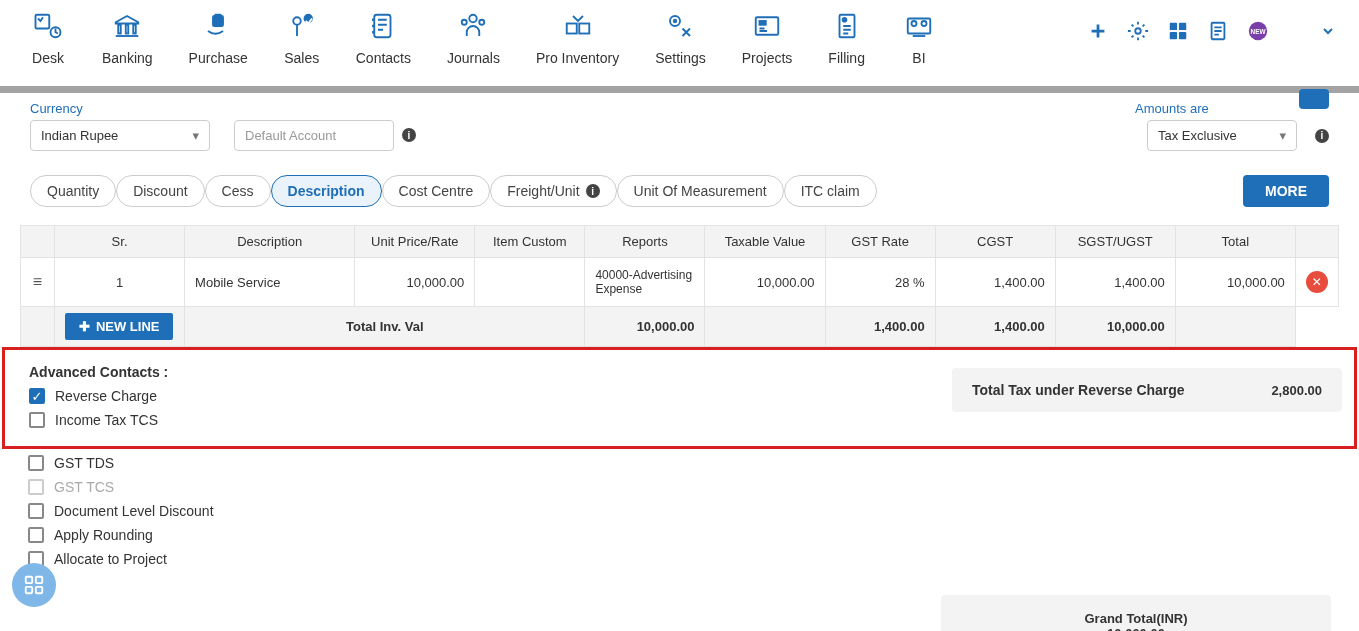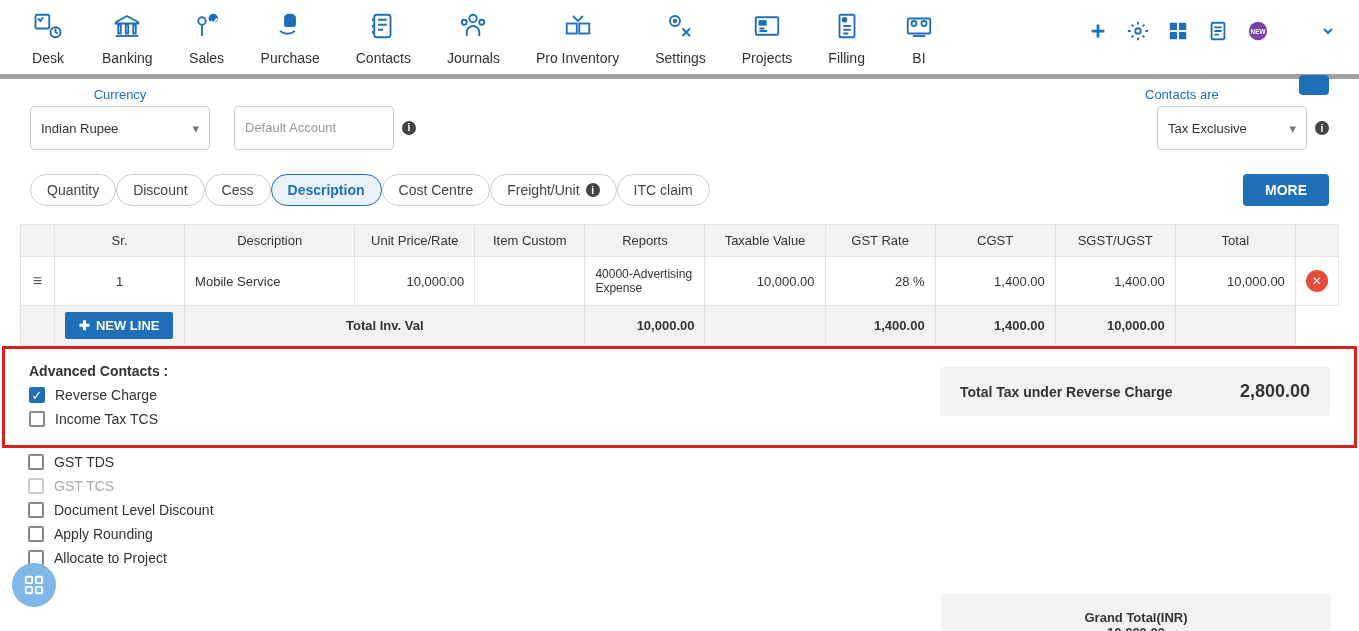--- a/index.html
+++ b/index.html
@@ -1,36 +1,36 @@
 <!DOCTYPE html>
 <html><head>
 <meta charset="utf-8">
 <style>
 * { margin: 0; padding: 0; box-sizing: border-box; font-family: Arial, sans-serif; }
 body { background: #fff; color: #333; font-size: 13px; }
 
 
-.topnav { display: flex; align-items: flex-start; padding: 8px 12px 8px; border-bottom: 5px solid #a3a3a3; position: relative; }
+.topnav { display: flex; align-items: flex-start; padding: 8px 12px 20px; border-bottom: 7px solid #a3a3a3; position: relative; }
 .topnav-items { display: flex; gap: 0; }
 .topnav-item { display: flex; flex-direction: column; align-items: center; padding: 0 18px; cursor: pointer; color: #2e5a8c; }
 .topnav-item .icon-box { width: 36px; height: 36px; display: flex; align-items: center; justify-content: center; color: #1f6fb8; }
 .topnav-item .label { margin-top: 6px; font-size: 14px; color: #333; }
 .topnav-right { position: absolute; right: 20px; top: 20px; display: flex; align-items: center; gap: 18px; }
 .topnav-right .ic { width: 22px; height: 22px; display:flex; align-items:center; justify-content:center; cursor:pointer; }
 
 
-.upper-area { padding: 8px 30px 10px; position: relative; text-align: center; }
+.upper-area { padding: 8px 30px 10px; position: relative; }
 .currency-label { color: #1f6fb8; font-size: 13px; margin-bottom: 4px; }
 .amounts-label { color: #1f6fb8; font-size: 13px; margin-bottom: 4px; }
 .row-ctrls { display: flex; align-items: center; gap: 24px; }
-.select-box { height: 44px; border: 1px solid #ccc; border-radius: 4px; background:#fff; display:flex; align-items:center; padding: 0 10px; min-width:180px; position:relative; color:#333; cursor:pointer;}
+.select-box { height: 31px; border: 1px solid #ccc; border-radius: 4px; background:#fff; display:flex; align-items:center; padding: 0 10px; min-width:180px; position:relative; color:#333; cursor:pointer;}
 .select-box .chev { position:absolute; right:10px; color:#777; }
 .info-dot { width:14px; height:14px; border-radius:50%; background:#444; color:#fff; font-size:10px; display:flex; align-items:center; justify-content:center; font-weight:bold; }
 .right-block { margin-left:auto; display:flex; flex-direction:column; align-items:flex-start; }
-.right-block .inline { display:flex; align-items:center; gap:8px;padding-left:12px; }
+.right-block .inline { display:flex; align-items:center; gap:18px;padding-left:12px; }
 .corner-chip { position:absolute; right:30px; top:-4px; width:30px; height:20px; background:#1f6fb8; border-radius:4px; }
 
 
 .pills-row { display:flex; align-items:center; padding: 14px 30px 18px; }
 .pill { border:1px solid #ccc; border-radius:18px; padding:7px 16px; font-size:14px; color:#444; cursor:pointer; background:#fff; display:flex; align-items:center; gap:6px;}
 .pill.active { border-color:#1f6fb8; background:#eaf3fb; color:#1f6fb8; font-weight:bold; }
 .more-btn { margin-left:auto; background:#1f6fb8; color:#fff; border:none; border-radius:4px; padding:8px 22px; font-size:14px; font-weight:bold; cursor:pointer; }
 
 
 .tbl-wrap { padding: 0 20px; }
@@ -46,23 +46,23 @@
 
 
 .highlight-block { border:3px solid #d92020; margin: 0 2px; padding: 14px 24px 10px; position:relative; }
 .adv-title { font-weight:bold; font-size:14px; margin-bottom:8px; color:#333;}
 .chk-row { display:flex; align-items:center; gap:10px; margin-bottom:8px; }
 .chk { width:16px; height:16px; border:2px solid #888; border-radius:2px; display:flex; align-items:center; justify-content:center; cursor:pointer; background:#fff;}
 .chk.checked { background:#1f6fb8; border-color:#1f6fb8; color:#fff; }
 .chk.disabled { border-color:#ccc; }
 .chk-label { font-size:14px; color:#333; }
 .chk-label.disabled { color:#aaa; }
-.tax-summary { position:absolute; right:24px; top:18px; background:#f3f3f3; border-radius:4px; padding:14px 20px; min-width:390px; display:flex; justify-content:space-between; align-items:center; }
+.tax-summary { position:absolute; right:12px; top:18px; background:#f3f3f3; border-radius:4px; padding:14px 20px; min-width:390px; display:flex; justify-content:space-between; align-items:center; }
 .tax-summary .lbl { font-weight:bold; color:#333; font-size:14px;}
-.tax-summary .val { font-weight:bold; color:#333; font-size:18px;}
+.tax-summary .val { font-weight:bold; color:#333; font-size:13px;}
 
 
 .below-block { padding: 6px 28px 20px; }
 .grand-total { background:#f3f3f3; border-radius:4px; padding:16px 20px; min-width:390px; display:flex; justify-content:space-between; align-items:center; float:right; margin-top:20px; margin-bottom:20px;flex-direction:column;}
 .grand-total .lbl { font-weight:bold;}
 .grand-total .val { font-weight:bold;}
 
 
 .float-btn { position:fixed; left:12px; bottom:24px; width:44px; height:44px; border-radius:50%; background:#7fb7e8; display:flex; align-items:center; justify-content:center; cursor:pointer; color:#fff; }
 
@@ -92,37 +92,37 @@
             <rect x="11" y="11" width="2" height="7"></rect>
             <rect x="17" y="11" width="2" height="7"></rect>
             <path d="M3 20h18"></path>
           </svg>
       </div>
       <span class="label">Banking</span>
     </div>
     <div class="topnav-item">
       <div class="icon-box">
         <svg width="30" height="30" viewBox="0 0 24 24" fill="none" stroke="#1f6fb8" stroke-width="1.5">
+            <path d="M4 16c4 3 8 3 12 0"></path>
+            <rect x="8" y="4" width="8" height="8" rx="1" fill="#1f6fb8"></rect>
+            <path d="M10 4v-1h4v1"></path>
+          </svg>
+      </div>
+      <span class="label">Purchase</span>
+    </div>
+    <div class="topnav-item">
+      <div class="icon-box">
+        <svg width="30" height="30" viewBox="0 0 24 24" fill="none" stroke="#1f6fb8" stroke-width="1.5">
             <circle cx="8" cy="8" r="3"></circle>
             <path d="M8 11v9"></path>
             <circle cx="17" cy="6" r="3" fill="#1f6fb8"></circle>
             <path d="M15 8l2 2 3-4" stroke="#fff"></path>
           </svg>
       </div>
       <span class="label">Sales</span>
-    </div>
-    <div class="topnav-item">
-      <div class="icon-box">
-        <svg width="30" height="30" viewBox="0 0 24 24" fill="none" stroke="#1f6fb8" stroke-width="1.5">
-            <path d="M4 16c4 3 8 3 12 0"></path>
-            <rect x="8" y="4" width="8" height="8" rx="1" fill="#1f6fb8"></rect>
-            <path d="M10 4v-1h4v1"></path>
-          </svg>
-      </div>
-      <span class="label">Purchase</span>
     </div>
     <div class="topnav-item">
       <div class="icon-box">
         <svg width="30" height="30" viewBox="0 0 24 24" fill="none" stroke="#1f6fb8" stroke-width="1.5">
             <rect x="5" y="3" width="13" height="18" rx="2"></rect>
             <path d="M8 7h7M8 11h7M8 15h4"></path>
             <path d="M4 6v2M4 11v2M4 16v2"></path>
           </svg>
       </div>
       <span class="label">Contacts</span>
@@ -240,21 +240,21 @@
         <span class="chev">▾</span>
       </div>
     </div>
     <div style="display:flex; align-items:center; gap:8px; margin-top:18px;">
       <div class="select-box" style="min-width:160px">
         <span style="color:#999">Default Account</span>
       </div>
       <div class="info-dot">i</div>
     </div>
     <div class="right-block">
-      <div class="amounts-label">Contacts are</div>
+      <div class="amounts-label">Amounts are</div>
       <div class="inline">
         <div class="select-box" style="min-width:150px">
           <span>Tax Exclusive</span>
           <span class="chev">▾</span>
         </div>
         <div class="info-dot">i</div>
       </div>
     </div>
   </div>
 </div>
@@ -271,20 +271,23 @@
     </div>
   <div class="pill active">
       <span>Description</span>
     </div>
   <div class="pill">
       <span>Cost Centre</span>
     </div>
   <div class="pill">
       <span>Freight/Unit</span> 
       <span class="info-dot">i</span>
+    </div>
+  <div class="pill">
+      <span>Unit Of Measurement</span>
     </div>
   <div class="pill">
       <span>ITC claim</span>
     </div>
   <button class="more-btn"><span>MORE</span></button>
 </div>
 
 <div class="tbl-wrap">
   <table class="tbl">
     <thead>

